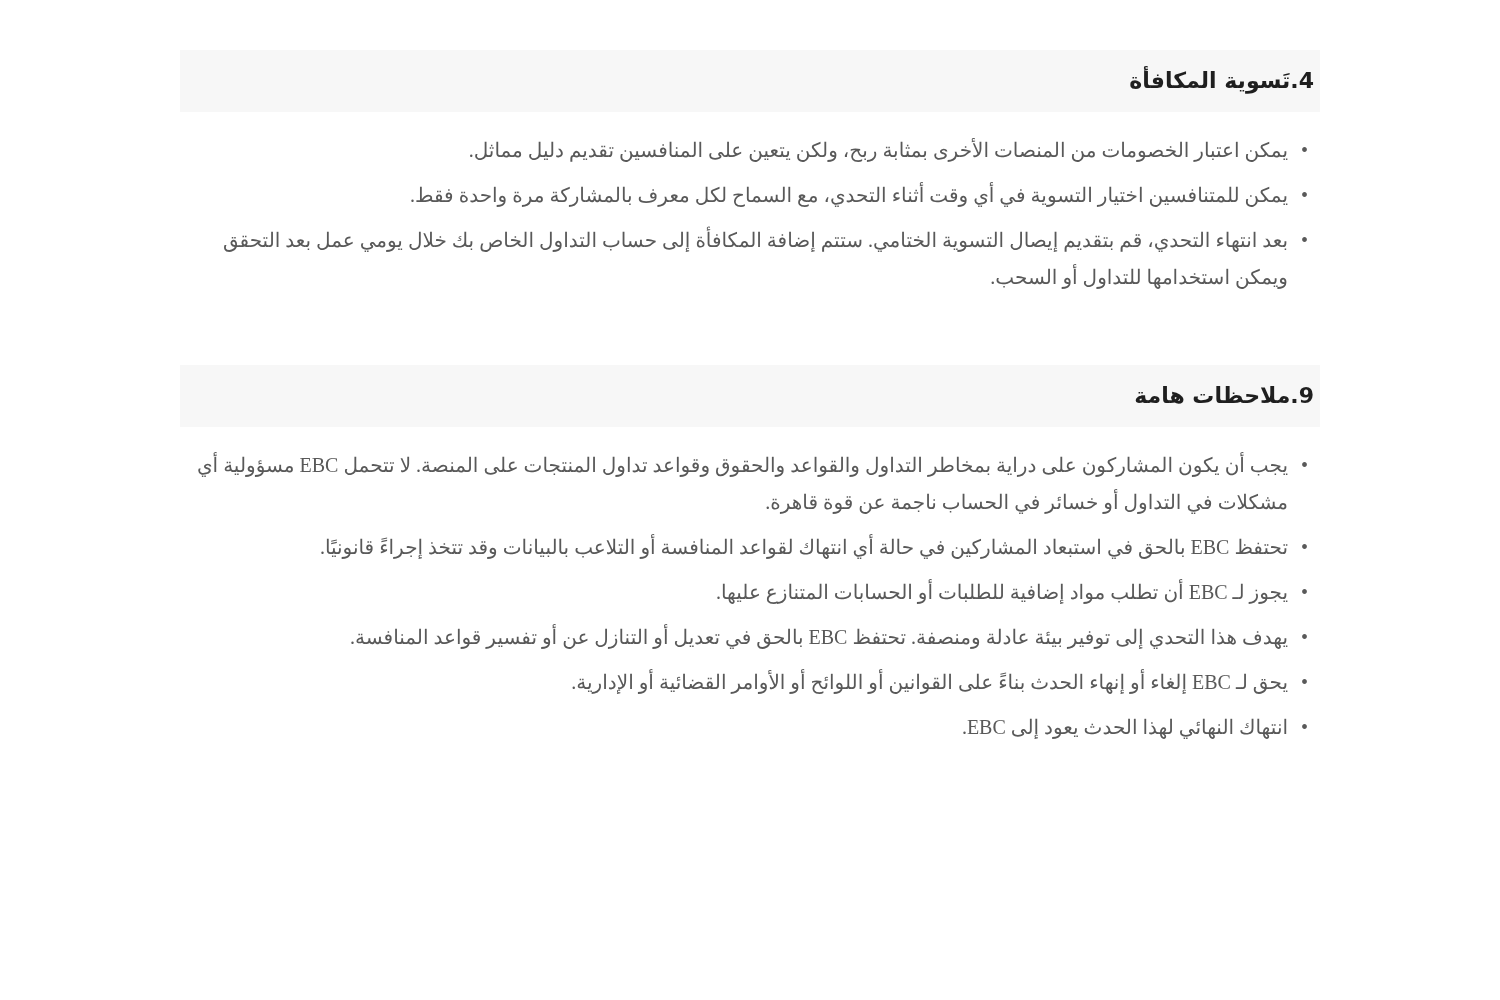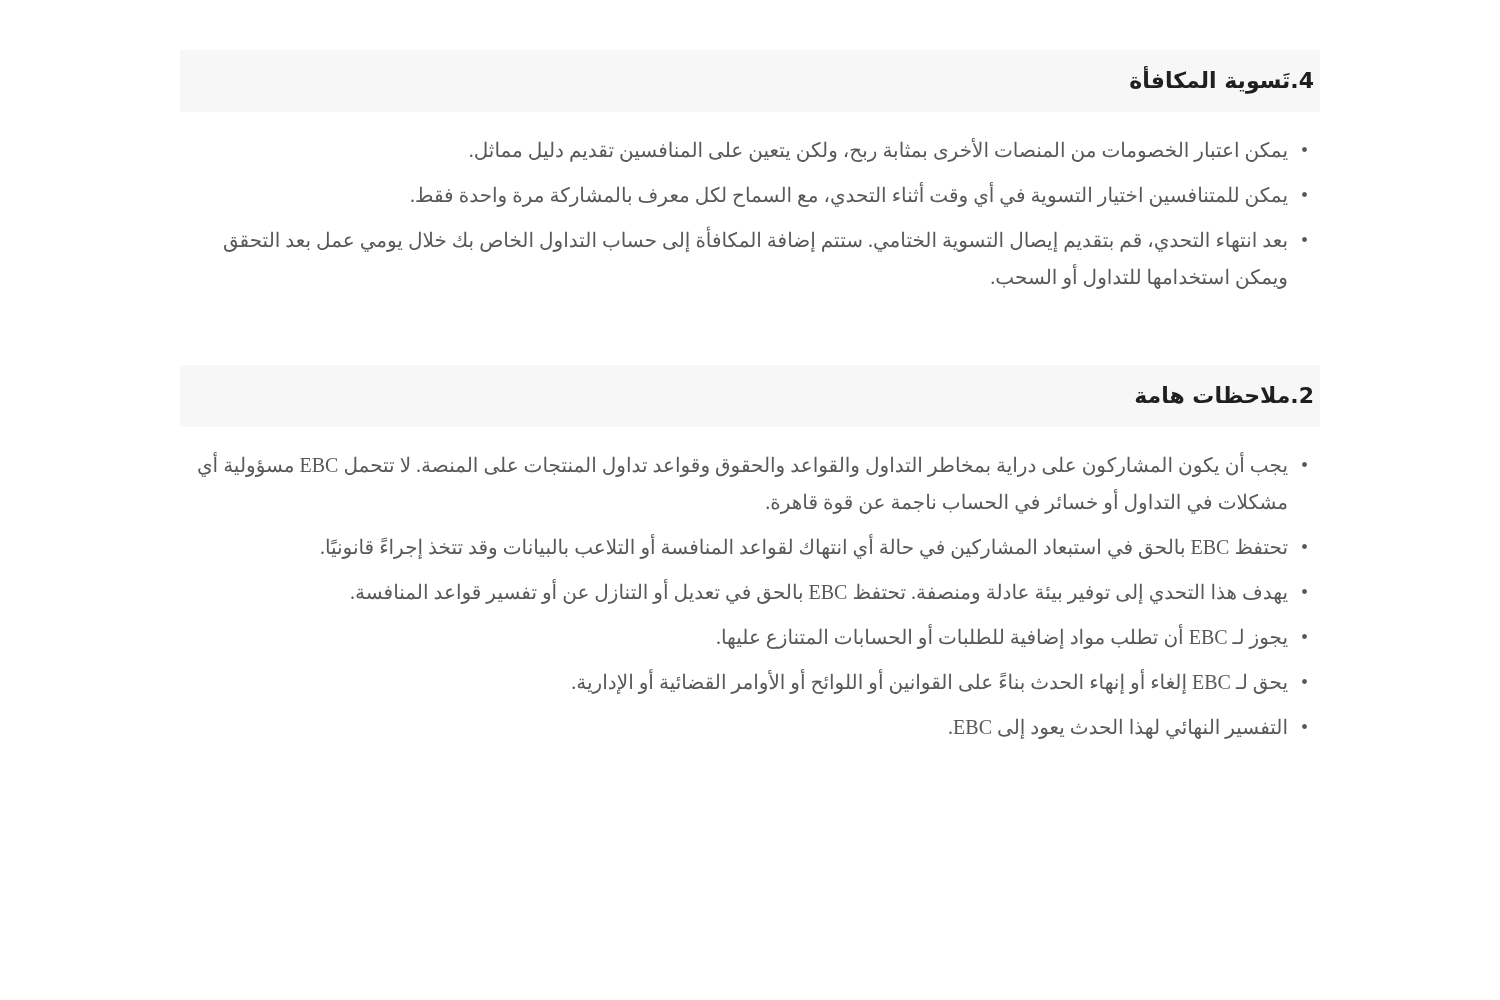--- a/index.html
+++ b/index.html
@@ -74,25 +74,25 @@
     </div>
     <ul class="bullets">
       <li>يمكن اعتبار الخصومات من المنصات الأخرى بمثابة ربح، ولكن يتعين على المنافسين تقديم دليل مماثل.</li>
       <li>يمكن للمتنافسين اختيار التسوية في أي وقت أثناء التحدي، مع السماح لكل معرف بالمشاركة مرة واحدة فقط.</li>
       <li>بعد انتهاء التحدي، قم بتقديم إيصال التسوية الختامي. ستتم إضافة المكافأة إلى حساب التداول الخاص بك خلال يومي عمل بعد التحقق ويمكن استخدامها للتداول أو السحب.</li>
     </ul>
   </section>
 
   <section>
     <div class="section-header">
-      <h2 class="section-title">2.ملاحظات هامة</h2>
+      <h2 class="section-title">9.ملاحظات هامة</h2>
     </div>
     <ul class="bullets">
       <li>يجب أن يكون المشاركون على دراية بمخاطر التداول والقواعد والحقوق وقواعد تداول المنتجات على المنصة. لا تتحمل EBC مسؤولية أي مشكلات في التداول أو خسائر في الحساب ناجمة عن قوة قاهرة.</li>
       <li>تحتفظ EBC بالحق في استبعاد المشاركين في حالة أي انتهاك لقواعد المنافسة أو التلاعب بالبيانات وقد تتخذ إجراءً قانونيًا.</li>
+      <li>يجوز لـ EBC أن تطلب مواد إضافية للطلبات أو الحسابات المتنازع عليها.</li>
       <li>يهدف هذا التحدي إلى توفير بيئة عادلة ومنصفة. تحتفظ EBC بالحق في تعديل أو التنازل عن أو تفسير قواعد المنافسة.</li>
-      <li>يجوز لـ EBC أن تطلب مواد إضافية للطلبات أو الحسابات المتنازع عليها.</li>
       <li>يحق لـ EBC إلغاء أو إنهاء الحدث بناءً على القوانين أو اللوائح أو الأوامر القضائية أو الإدارية.</li>
-      <li>التفسير النهائي لهذا الحدث يعود إلى EBC.</li>
+      <li>انتهاك النهائي لهذا الحدث يعود إلى EBC.</li>
     </ul>
   </section>
 
 </div>
 
 </body></html>

